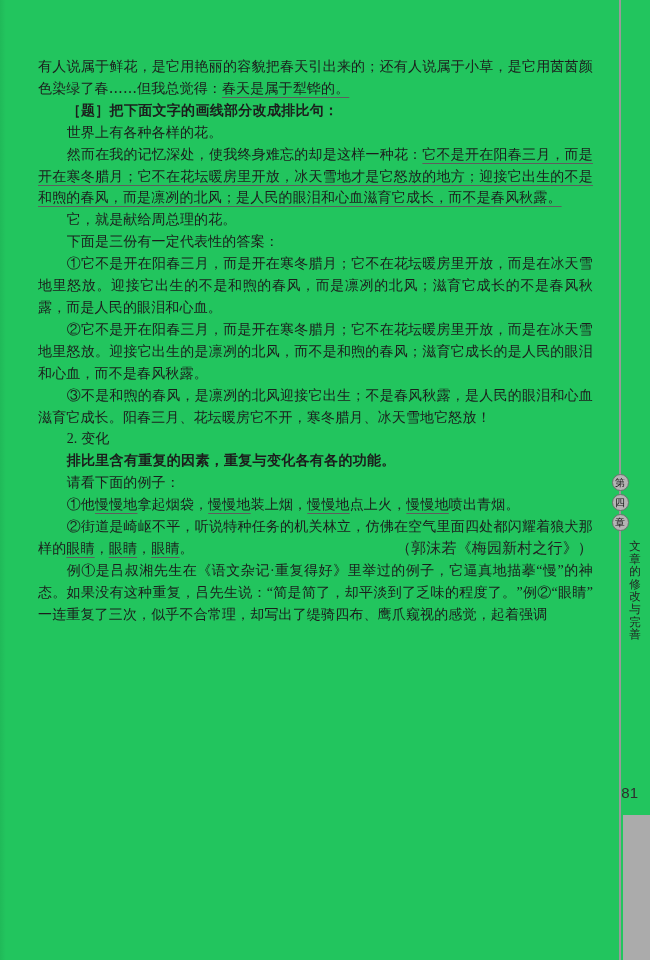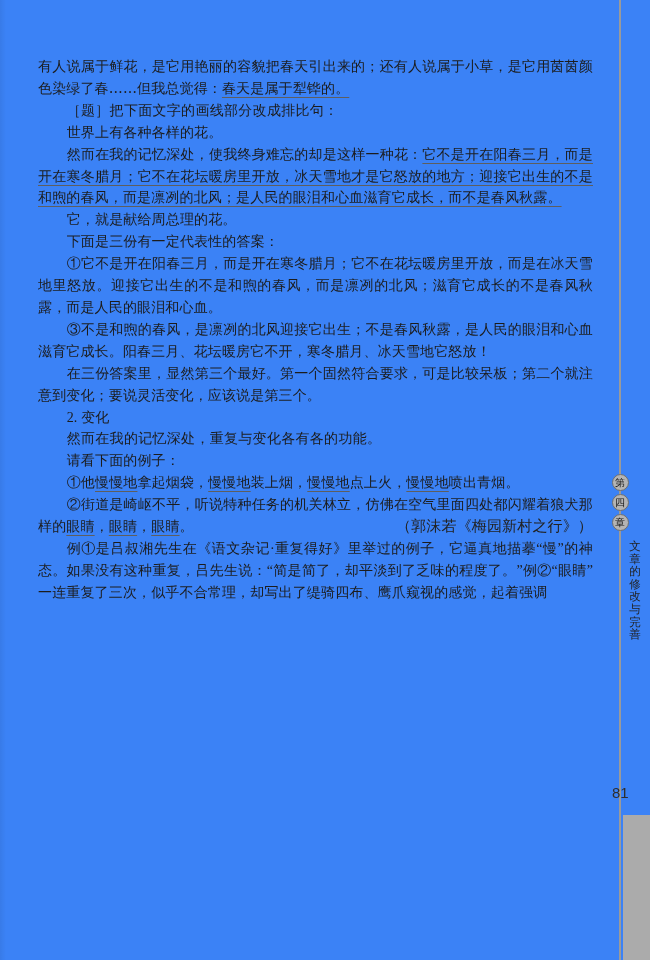--- a/index.html
+++ b/index.html
@@ -5,39 +5,39 @@
   html,body{margin:0;padding:0;}
   body{
     width:650px;height:960px;
     background:#f2f2f2;
     font-family:"Liberation Serif","DejaVu Serif",serif;
     overflow:hidden;
   }
   .page{
     position:relative;
     width:650px;height:960px;
-    background:#3b82f6;
+    background:#22c55e;
     overflow:hidden;
   }
   
   .page::before{
     content:"";position:absolute;left:0;top:0;width:6px;height:100%;
     background:linear-gradient(to right,rgba(0,0,0,0.06),rgba(0,0,0,0));
     pointer-events:none;
   }
   .text-column{
     position:absolute;left:38px;top:56px;width:555px;
     font-size:14px;line-height:21.9px;color:#1c1c1c;
     letter-spacing:0.15px;
   }
   p.para{margin:0;text-align:justify;}
   p.para.indent{text-indent:2.05em;}
   p.para.hei{
     font-family:"Liberation Sans","DejaVu Sans",sans-serif;
-    font-weight:normal;letter-spacing:0.3px;
+    font-weight:bold;letter-spacing:0.3px;
   }
   p.para.kai{font-family:"DejaVu Serif",serif;}
   .u{
     text-decoration:underline;
     text-decoration-thickness:1px;
     text-decoration-color:#5e5e5e;
     text-underline-offset:3.5px;
   }
   .attribution{
     margin-top:-21.9px;
@@ -61,44 +61,44 @@
   }
   .chapter-title{
     position:absolute;left:626px;top:540px;width:18px;
     display:flex;flex-direction:column;align-items:center;
     color:#222;font-size:11.5px;line-height:12.6px;
     font-family:"DejaVu Serif",serif;
   }
   .page-number{
     position:absolute;left:612px;top:784px;width:26px;
     font-family:"Liberation Sans","DejaVu Sans",sans-serif;
-    font-size:15px;color:#2e2e2e;text-align:left;
+    font-size:15px;color:#2e2e2e;text-align:right;
   }
   .edge-tab{
     position:absolute;left:623px;top:815px;width:27px;height:145px;
     background:#ababab;
   }
 </style>
 </head>
 <body>
 
 <div class="page">
 
   <main class="text-column">
       <p class="para kai"><span>有人说属于鲜花，是它用艳丽的容貌把春天引出来的；还有人说属于小草，是它用茵茵颜色染绿了春……但我总觉得：</span><span class="u">春天是属于犁铧的。</span></p>
       <p class="para hei indent"><span>［题］把下面文字的画线部分改成排比句：</span></p>
       <p class="para kai indent"><span>世界上有各种各样的花。</span></p>
       <p class="para kai indent"><span>然而在我的记忆深处，使我终身难忘的却是这样一种花：</span><span class="u">它不是开在阳春三月，而是开在寒冬腊月；它不在花坛暖房里开放，冰天雪地才是它怒放的地方；迎接它出生的不是和煦的春风，而是凛冽的北风；是人民的眼泪和心血滋育它成长，而不是春风秋露。</span></p>
       <p class="para kai indent"><span>它，就是献给周总理的花。</span></p>
       <p class="para song indent"><span>下面是三份有一定代表性的答案：</span></p>
       <p class="para kai indent"><span>①它不是开在阳春三月，而是开在寒冬腊月；它不在花坛暖房里开放，而是在冰天雪地里怒放。迎接它出生的不是和煦的春风，而是凛冽的北风；滋育它成长的不是春风秋露，而是人民的眼泪和心血。</span></p>
+      <p class="para kai indent"><span>②它不是开在阳春三月，而是开在寒冬腊月；它不在花坛暖房里开放，而是在冰天雪地里怒放。迎接它出生的是凛冽的北风，而不是和煦的春风；滋育它成长的是人民的眼泪和心血，而不是春风秋露。</span></p>
       <p class="para kai indent"><span>③不是和煦的春风，是凛冽的北风迎接它出生；不是春风秋露，是人民的眼泪和心血滋育它成长。阳春三月、花坛暖房它不开，寒冬腊月、冰天雪地它怒放！</span></p>
-      <p class="para song indent"><span>在三份答案里，显然第三个最好。第一个固然符合要求，可是比较呆板；第二个就注意到变化；要说灵活变化，应该说是第三个。</span></p>
       <p class="para song indent"><span>2. 变化</span></p>
-      <p class="para hei indent"><span>然而在我的记忆深处，重复与变化各有各的功能。</span></p>
+      <p class="para hei indent"><span>排比里含有重复的因素，重复与变化各有各的功能。</span></p>
       <p class="para song indent"><span>请看下面的例子：</span></p>
       <p class="para kai indent"><span>①他</span><span class="u">慢慢地</span><span>拿起烟袋，</span><span class="u">慢慢地</span><span>装上烟，</span><span class="u">慢慢地</span><span>点上火，</span><span class="u">慢慢地</span><span>喷出青烟。</span></p>
       <p class="para kai indent"><span>②街道是崎岖不平，听说特种任务的机关林立，仿佛在空气里面四处都闪耀着狼犬那样的</span><span class="u">眼睛</span><span>，</span><span class="u">眼睛</span><span>，</span><span class="u">眼睛</span><span>。</span></p>
       <div class="attribution">（郭沫若《梅园新村之行》）</div>
       <p class="para song indent"><span>例①是吕叔湘先生在《语文杂记·重复得好》里举过的例子，它逼真地描摹“慢”的神态。如果没有这种重复，吕先生说：“简是简了，却平淡到了乏味的程度了。”例②“眼睛”一连重复了三次，似乎不合常理，却写出了缇骑四布、鹰爪窥视的感觉，起着强调</span></p>
     </main>
 
   <div class="side-rule"></div>
 
   <div class="chapter-badges">

